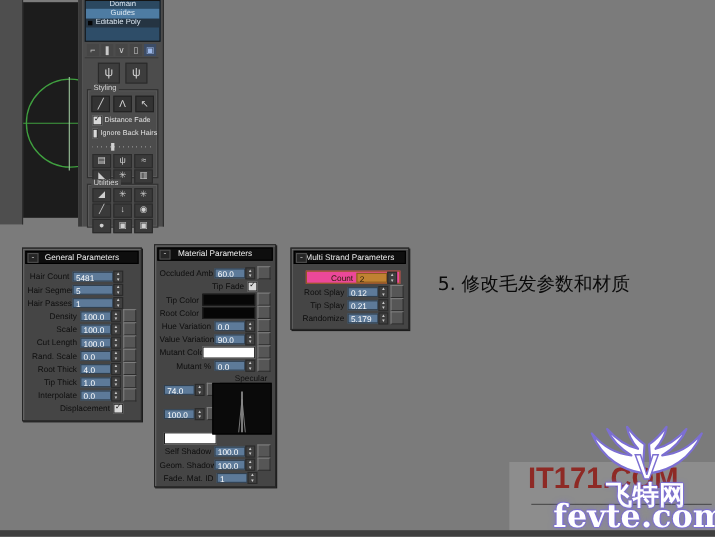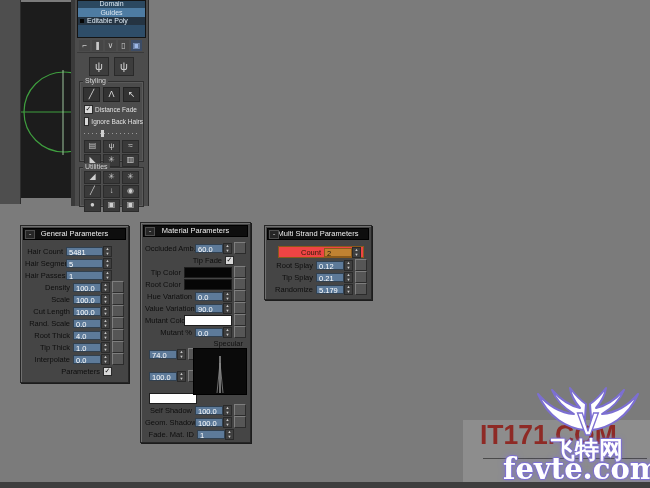--- a/index.html
+++ b/index.html
@@ -51,21 +51,21 @@
   .prow{display:flex;align-items:center;justify-content:flex-end;height:10px;margin:0 3px 2px;font-size:7.5px;color:#0e0e0e;}
   .prow .plabel{flex:1;text-align:right;padding-right:3px;white-space:nowrap;overflow:hidden;}
   .pfield{width:28px;height:9px;background:#5d7a99;color:#fff;font-size:7.5px;line-height:9px;padding-left:2px;box-sizing:border-box;border:1px solid #31404f;white-space:nowrap;}
   .pfield.wide{width:37px;}
   .spin{width:7px;height:9px;background:#3f3f3f;border:1px solid #2a2a2a;display:flex;flex-direction:column;align-items:center;justify-content:center;color:#c9c9c9;}
   .mapbtn{width:10px;height:10px;background:#565656;border:1px solid;border-color:#7e7e7e #2c2c2c #2c2c2c #7e7e7e;margin-left:2px;}
   .spacer{width:12px;}
   .swatch{width:46px;height:9px;border:1px solid #1d1d1d;}
   .prow.heading{justify-content:center;padding-left:6px;color:#101010;height:9px;margin-bottom:1px;}
   .prow.left{justify-content:flex-start;padding-left:4px;width:60px;}
-  .prow.hl{background:#ef4444;border:1px solid #8a5a1c;margin:0 6px 2px 12px;padding-right:2px;}
+  .prow.hl{background:#ec4899;border:1px solid #8a5a1c;margin:0 6px 2px 12px;padding-right:2px;}
   .prow.hl .plabel{color:#2b1c07;}
   .prow.hl .pfield{background:#c08232;border-color:#8a5a1c;color:#20160a;}
   #mat-preview{position:absolute;right:3px;top:125px;width:52px;height:45px;background:#0a0a0a;border:1px solid #000;}
 
   
   .anno{position:absolute;color:#0a0a0a;font-size:17px;font-family:"DejaVu Sans","Liberation Sans",sans-serif;white-space:nowrap;}
   #step4{left:166px;top:88px;}
   #step5{left:398px;top:247px;}
 
   
@@ -259,21 +259,21 @@
         <div class="prow">
           <div class="plabel">Interpolate</div>
           <div class="pfield">0.0</div>
           <div class="spin">
             <div style="font-size: 4px;">▲</div>
             <div style="font-size: 4px;">▼</div>
           </div>
           <div class="mapbtn"></div>
         </div>
         <div class="prow">
-          <div class="plabel">Parameters</div>
+          <div class="plabel">Displacement</div>
           <div class="cb-box">✓</div>
           <div class="spacer"></div>
         </div>
       </div>
   </div>
 
   <div id="material-panel" class="param-panel">
     <div class="panel-title">
       <span class="collapse-btn">-</span>
       <span>Material Parameters</span>
@@ -436,20 +436,21 @@
           <div class="pfield">5.179</div>
           <div class="spin">
             <div style="font-size: 4px;">▲</div>
             <div style="font-size: 4px;">▼</div>
           </div>
           <div class="mapbtn"></div>
         </div>
       </div>
   </div>
 
+  <div id="step5" class="anno">5. 修改毛发参数和材质</div>
 
   <div id="wm-plate"></div>
   <div id="wm-red">IT171.COM</div>
   <div id="wm-line"></div>
   <svg id="wm-wings" width="120" height="56" viewBox="0 0 120 56">
     <g fill="#ffffff" stroke="#7c6fd2" stroke-width="2" stroke-linejoin="round">
       <path d="M56 46 C40 44 20 34 10 10 C22 24 34 29 46 30 C36 24 28 16 24 6 C33 16 43 22 52 24 C46 17 43 11 42 4 C49 13 55 18 58 20 Z"></path>
       <path d="M64 46 C80 44 100 34 110 10 C98 24 86 29 74 30 C84 24 92 16 96 6 C87 16 77 22 68 24 C74 17 77 11 78 4 C71 13 65 18 62 20 Z"></path>
     </g>
     <text x="60" y="51" text-anchor="middle" font-size="32" font-weight="bold" fill="#ffffff" stroke="#7c6fd2" stroke-width="1.3" font-family="Liberation Sans, sans-serif">V</text>

